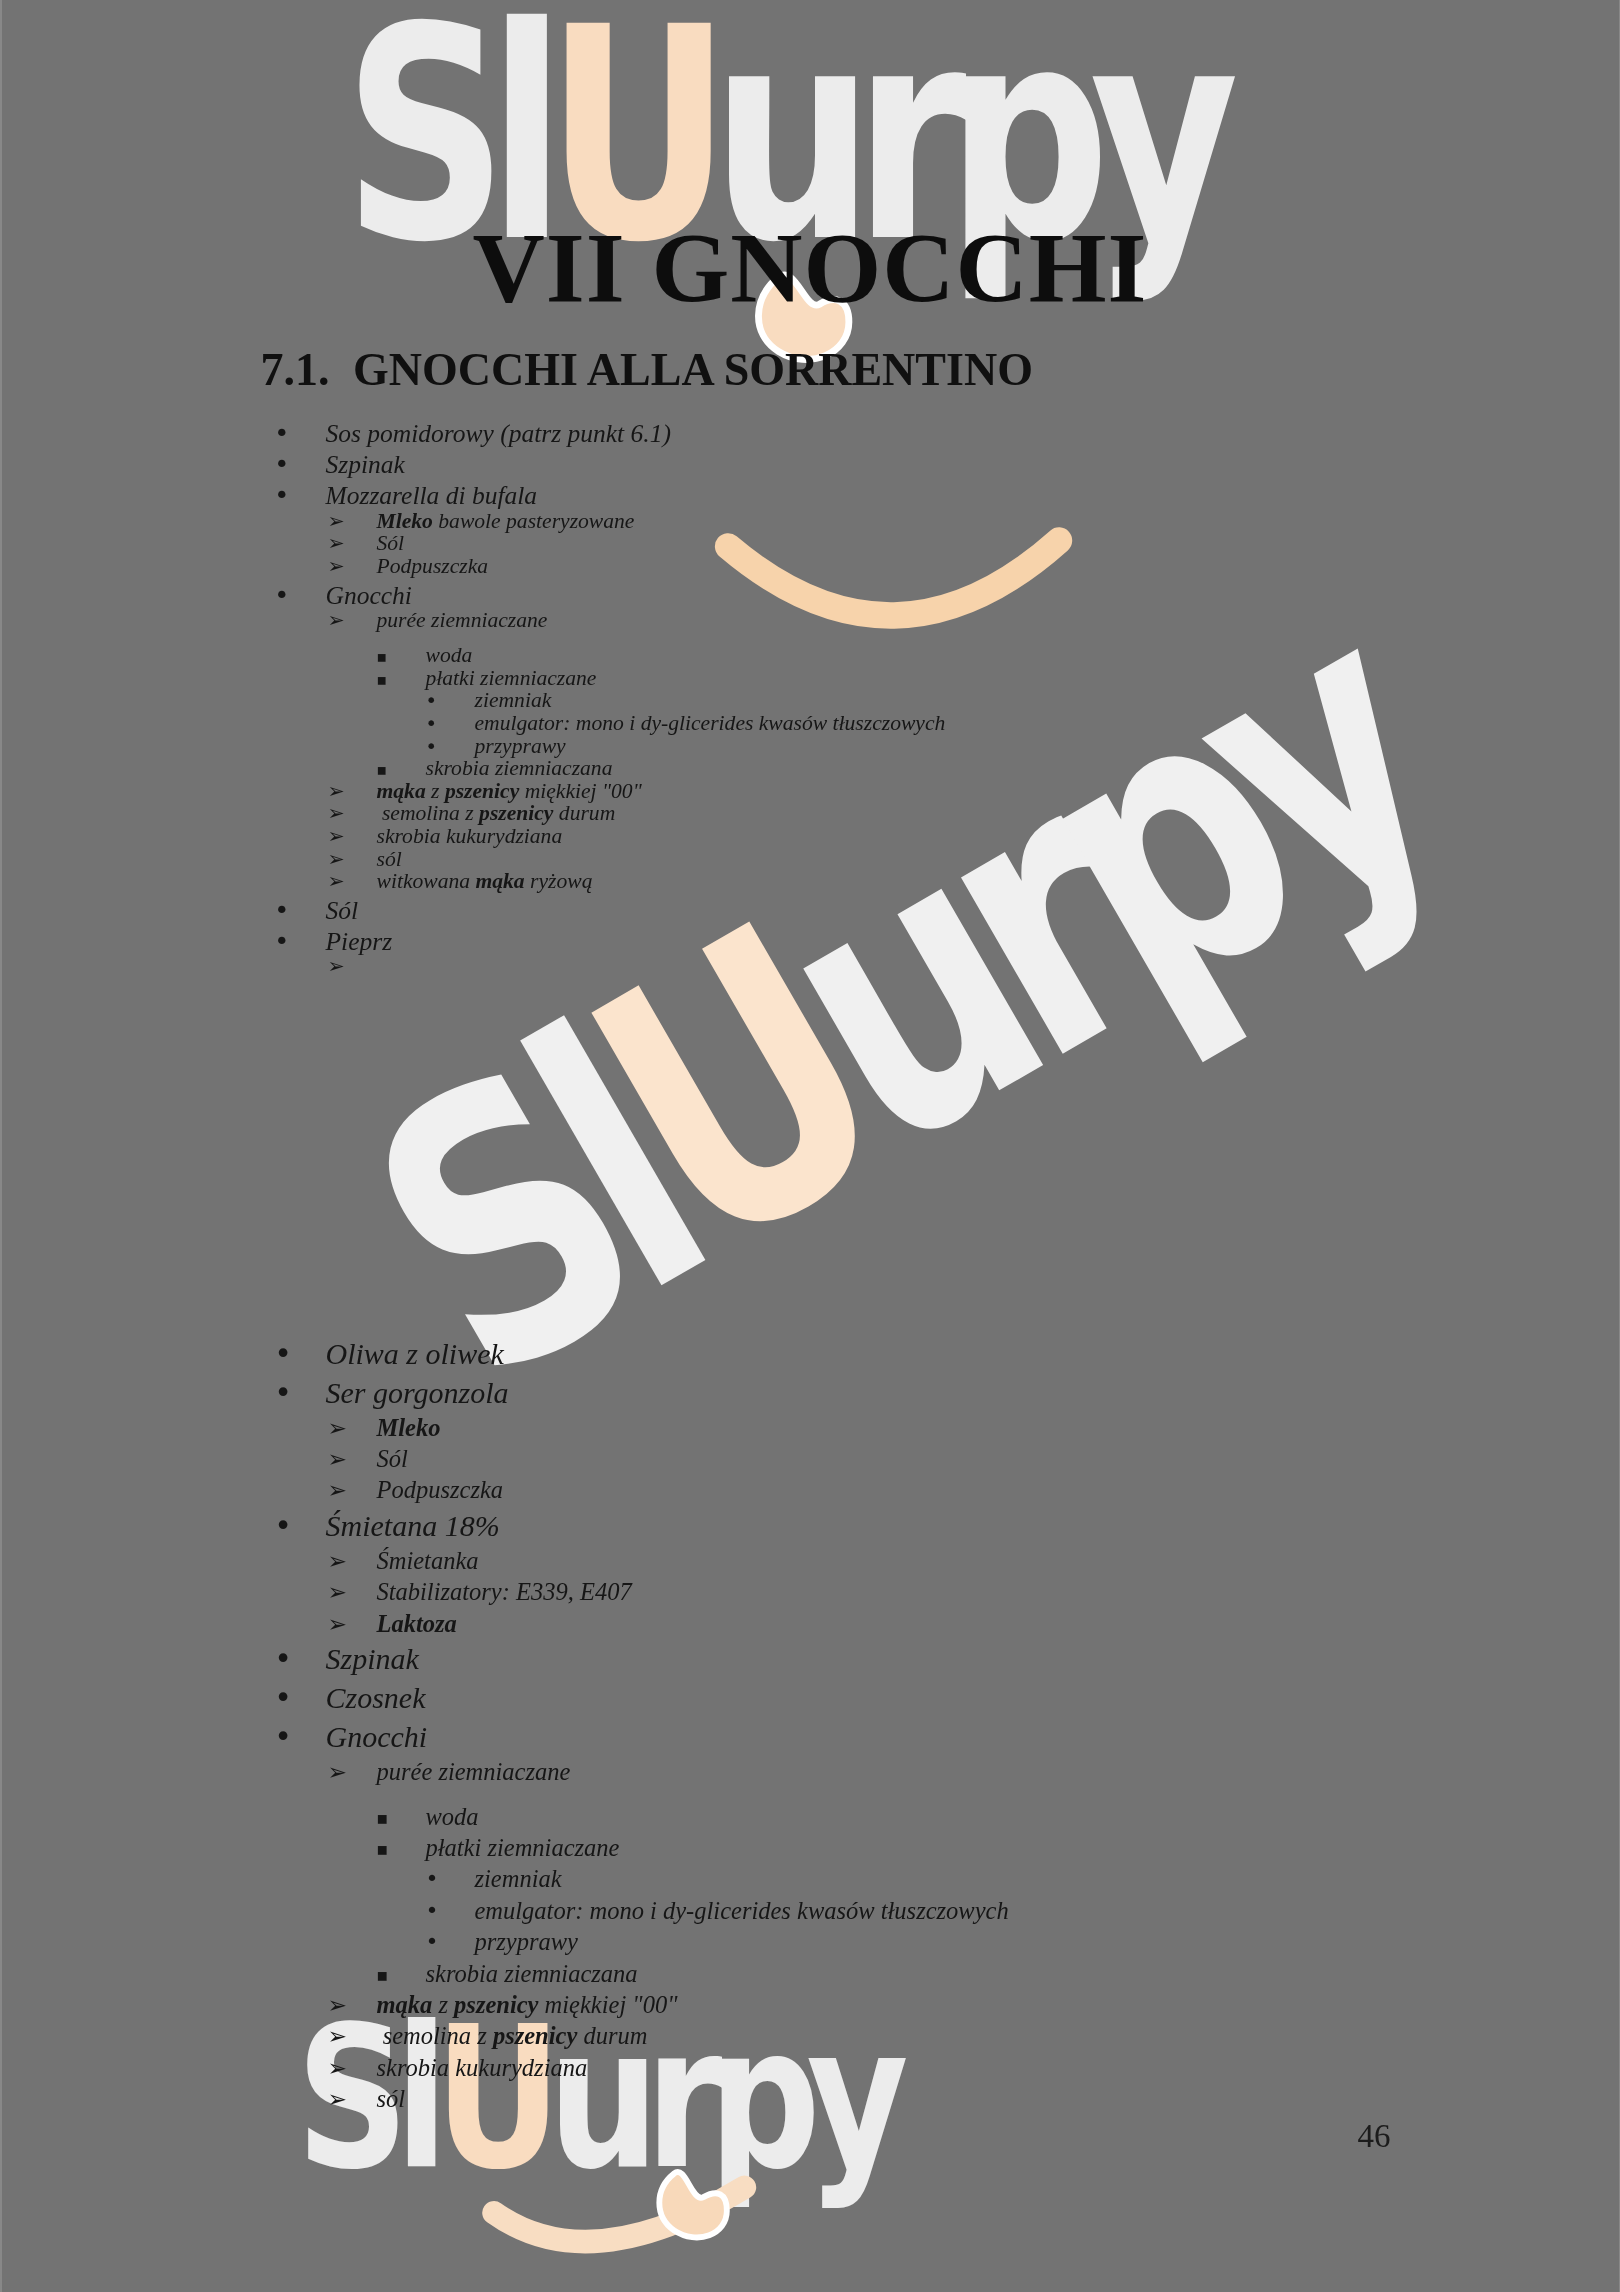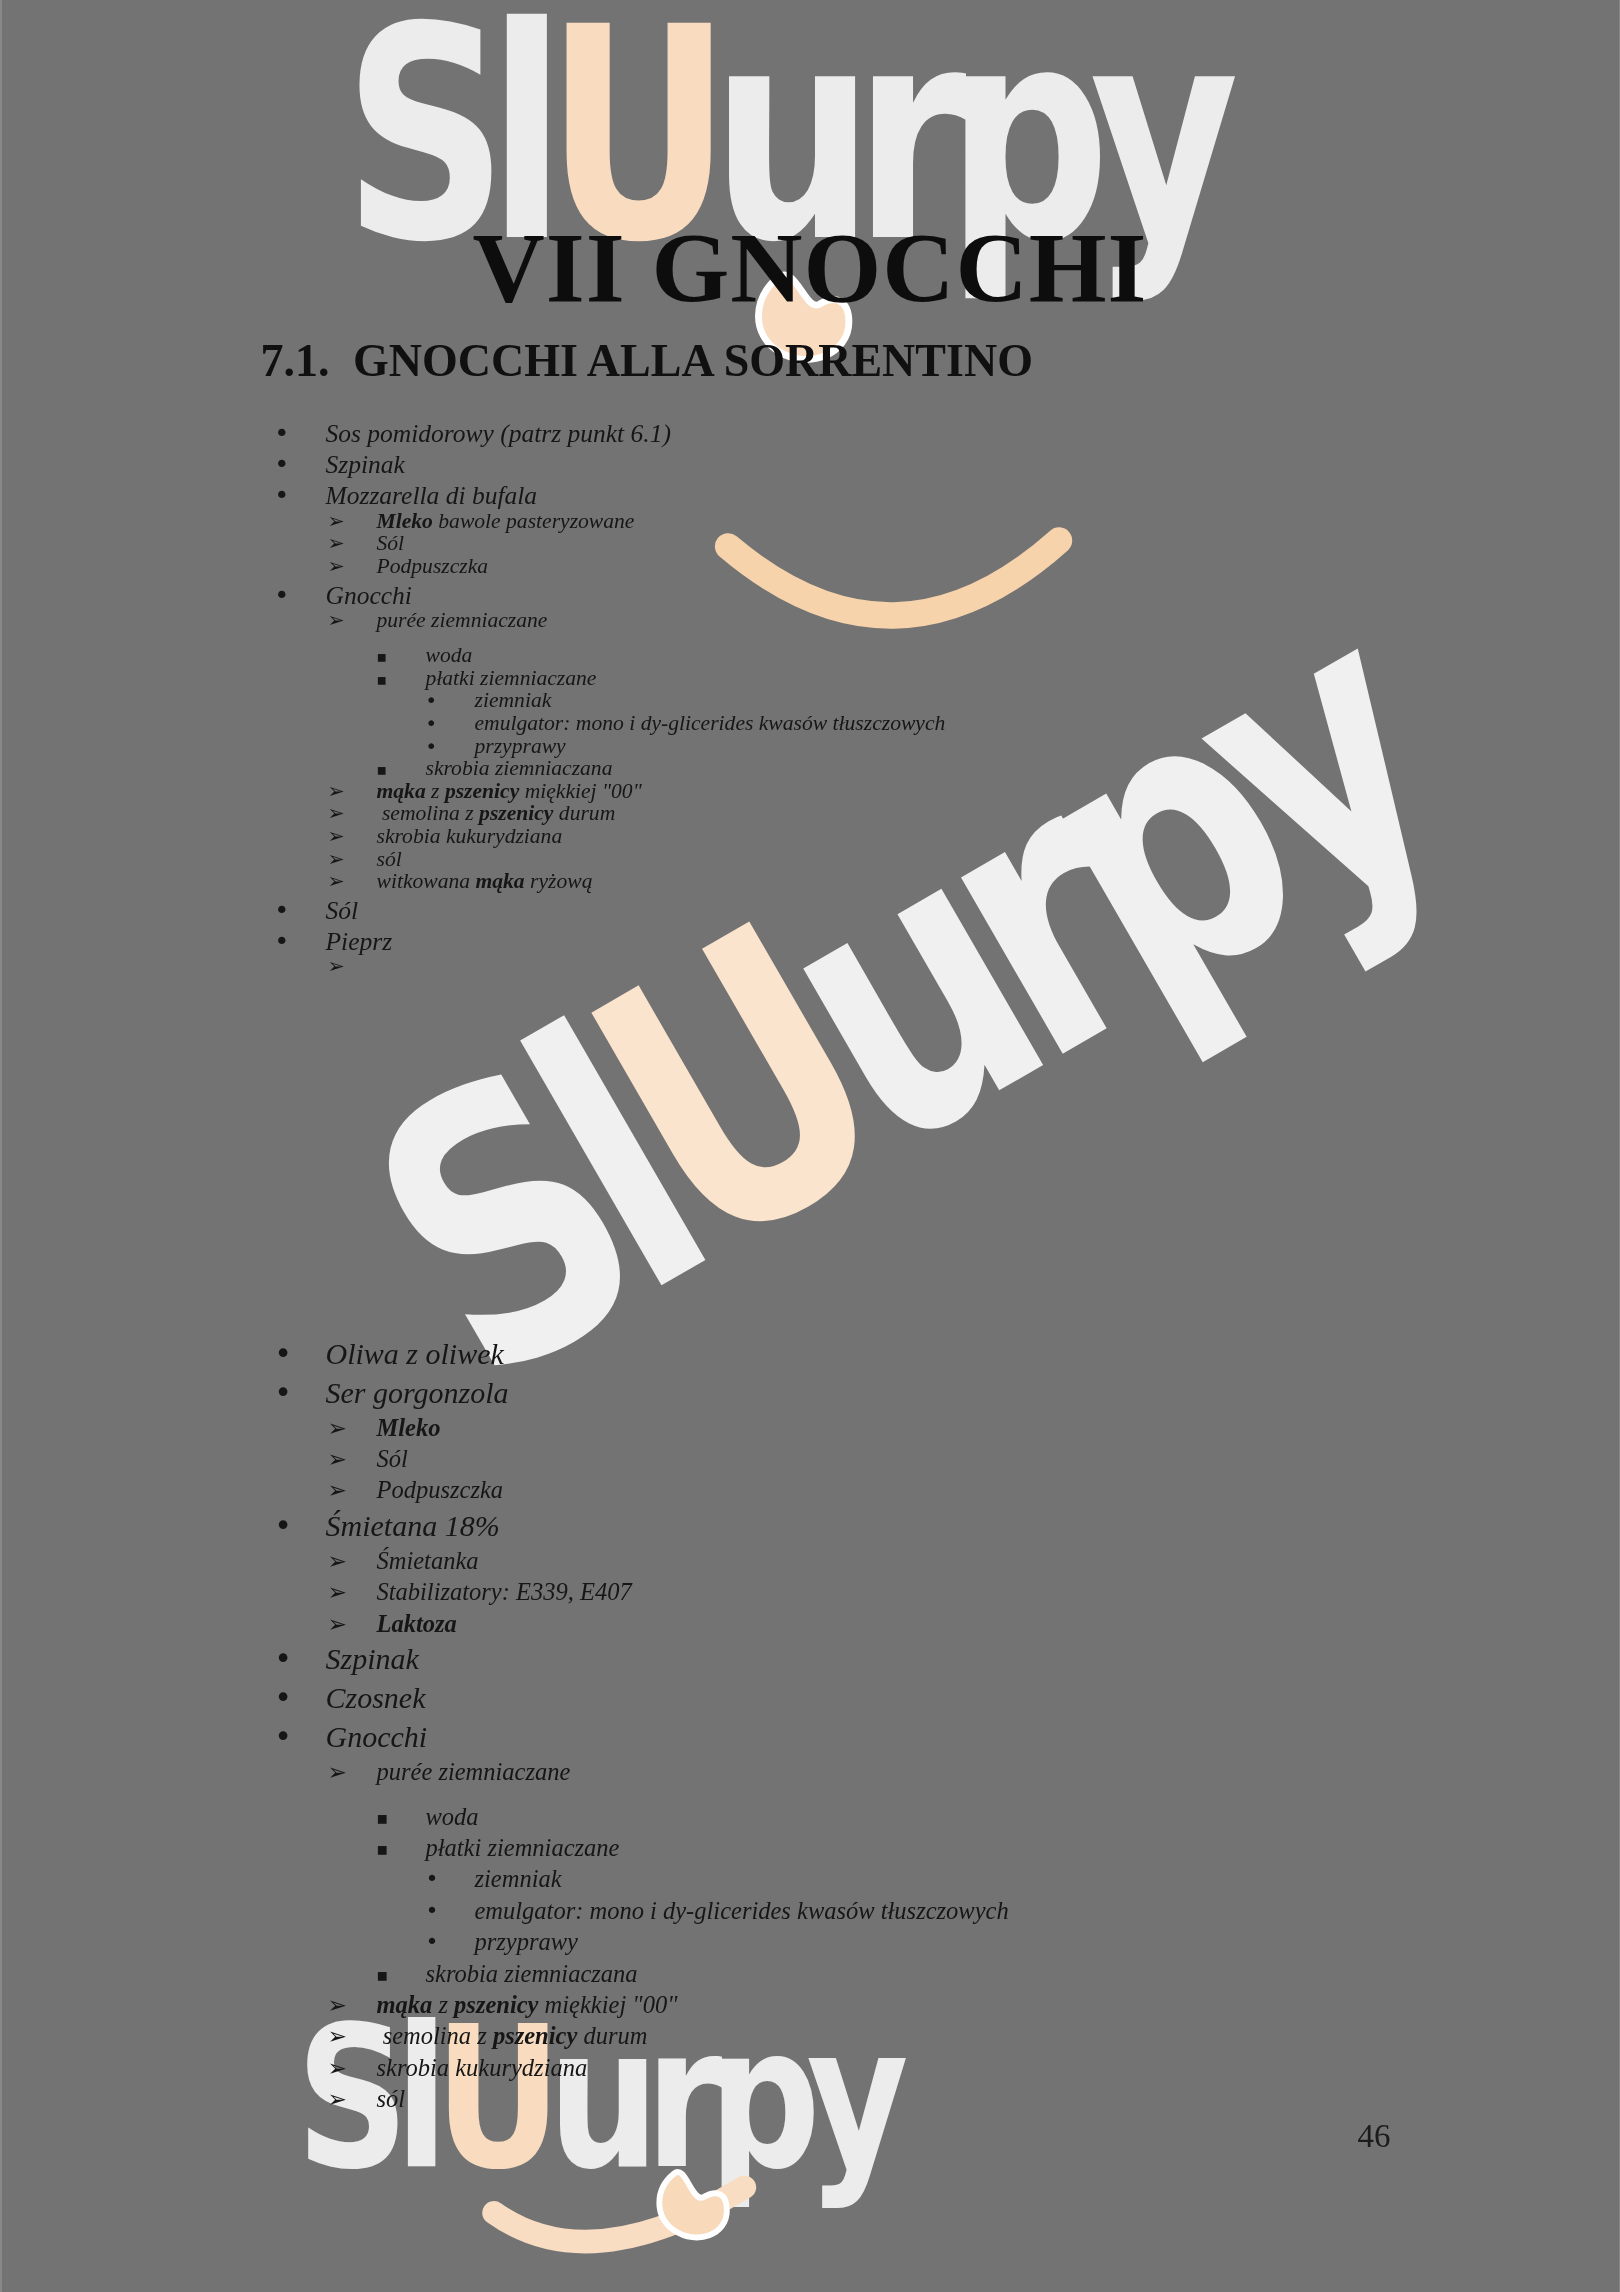--- a/index.html
+++ b/index.html
@@ -23,21 +23,21 @@
   .wm-bottom{left:294px;top:2000px;font-size:196px;transform:scaleX(0.8);}
   .smile{position:absolute;}
   
   .content{position:absolute;inset:0;z-index:1;}
   .doc-title{
     position:absolute;left:0;right:0;top:186px;text-align:center;
     font-size:100px;font-weight:bold;letter-spacing:1px;color:#0d0d0d;margin-top:24px;
   }
   .sec-heading{position:absolute;left:259px;font-size:46px;font-weight:bold;color:#101010;white-space:nowrap;}
   .sec-heading .hnum{margin-right:23.5px;}
-  #heading-1{top:334px;}
+  #heading-1{top:343px;}
   #heading-2{top:1268px;}
   .list{position:absolute;left:259px;width:1186px;}
   #list-1{top:416px;}
   #list-2{top:1331px;}
   .row{position:relative;}
   .mk{position:absolute;top:0;font-family:"DejaVu Sans",sans-serif;}
   .l1>.mk{left:13.7px;font-size:1.0em;}
   .l1>.txt{margin-left:65px;}
   .l2>.mk{left:67px;font-size:0.95em;}
   .l2>.txt{margin-left:116px;}

